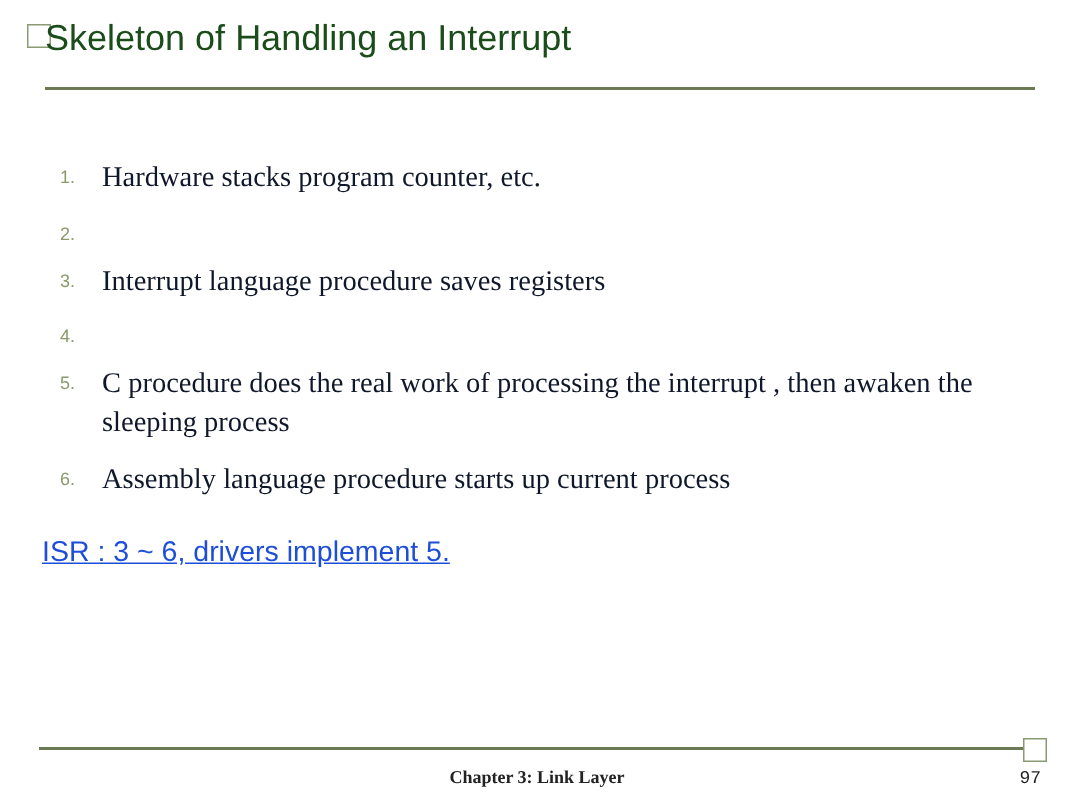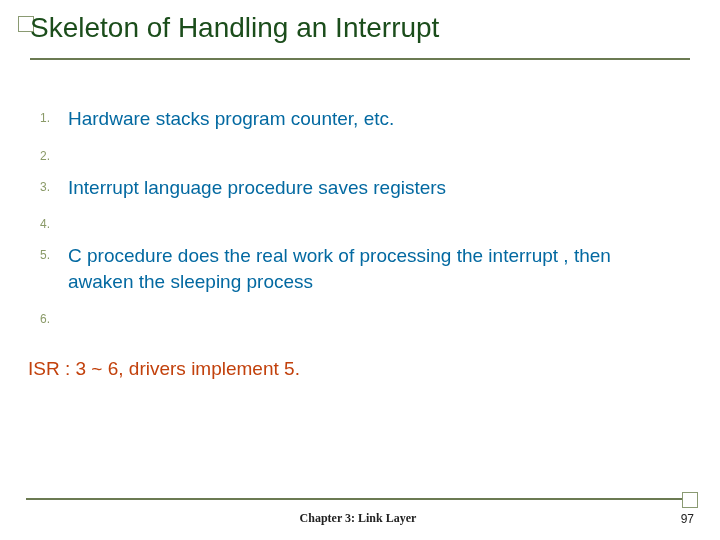--- a/index.html
+++ b/index.html
@@ -16,21 +16,21 @@
     top: 16px;
     left: 18px;
     width: 16px;
     height: 16px;
     border: 1px solid #8a9a72;
   }
   .title {
     position: absolute;
     top: 12px;
     left: 30px;
-    font-size: 28px;
+    font-size: 24px;
     color: #1b4d1b;
     font-weight: normal;
   }
   .title-rule {
     position: absolute;
     top: 58px;
     left: 30px;
     width: 660px;
     height: 2px;
     background: #6b7a52;
@@ -48,29 +48,31 @@
   }
   .list-num {
     width: 28px;
     font-size: 12px;
     color: #8a9a68;
     padding-top: 5px;
     flex-shrink: 0;
   }
   .list-text {
     font-size: 19px;
-    color: #0369a1;
+    color: #0f172a;
     line-height: 1.35;
+    font-family: Liberation Serif, serif;
   }
   .footnote {
     position: absolute;
     top: 358px;
     left: 28px;
     font-size: 19px;
-    color: #c2410c;
+    color: #1d4ed8;
+    text-decoration: underline;
   }
   .bottom-rule {
     position: absolute;
     bottom: 40px;
     left: 26px;
     width: 664px;
     height: 2px;
     background: #6b7a52;
   }
   .bottom-decoration {
@@ -90,21 +92,21 @@
     text-align: center;
     font-family: "Times New Roman", Times, serif;
     font-size: 12px;
     font-weight: bold;
     color: #222;
   }
   .page-num {
     position: absolute;
     bottom: 14px;
     right: 26px;
-    font-family: Liberation Sans, sans-serif;
+    font-family: Liberation Mono, monospace;
     font-size: 12px;
     color: #222;
     text-align: center;
   }
 </style>
 </head>
 <body>
 
 <div class="title-decoration"></div>
 <h1 class="title">Skeleton of Handling an Interrupt</h1>
@@ -124,20 +126,21 @@
   </div>
   <div class="list-item">
     <div class="list-num">4.</div>
   </div>
   <div class="list-item">
     <div class="list-num">5.</div>
     <div class="list-text">C procedure does the real work of processing the interrupt , then awaken the sleeping process</div>
   </div>
   <div class="list-item">
     <div class="list-num">6.</div>
+    <div class="list-text">Assembly language procedure starts up current process</div>
   </div>
 </div>
 
 <div class="footnote">ISR : 3 ~ 6,  drivers implement 5.</div>
 
 <div class="bottom-rule"></div>
 <div class="bottom-decoration"></div>
 
 <div class="footer-center">Chapter 3: Link Layer</div>
 <div class="page-num">97</div>

